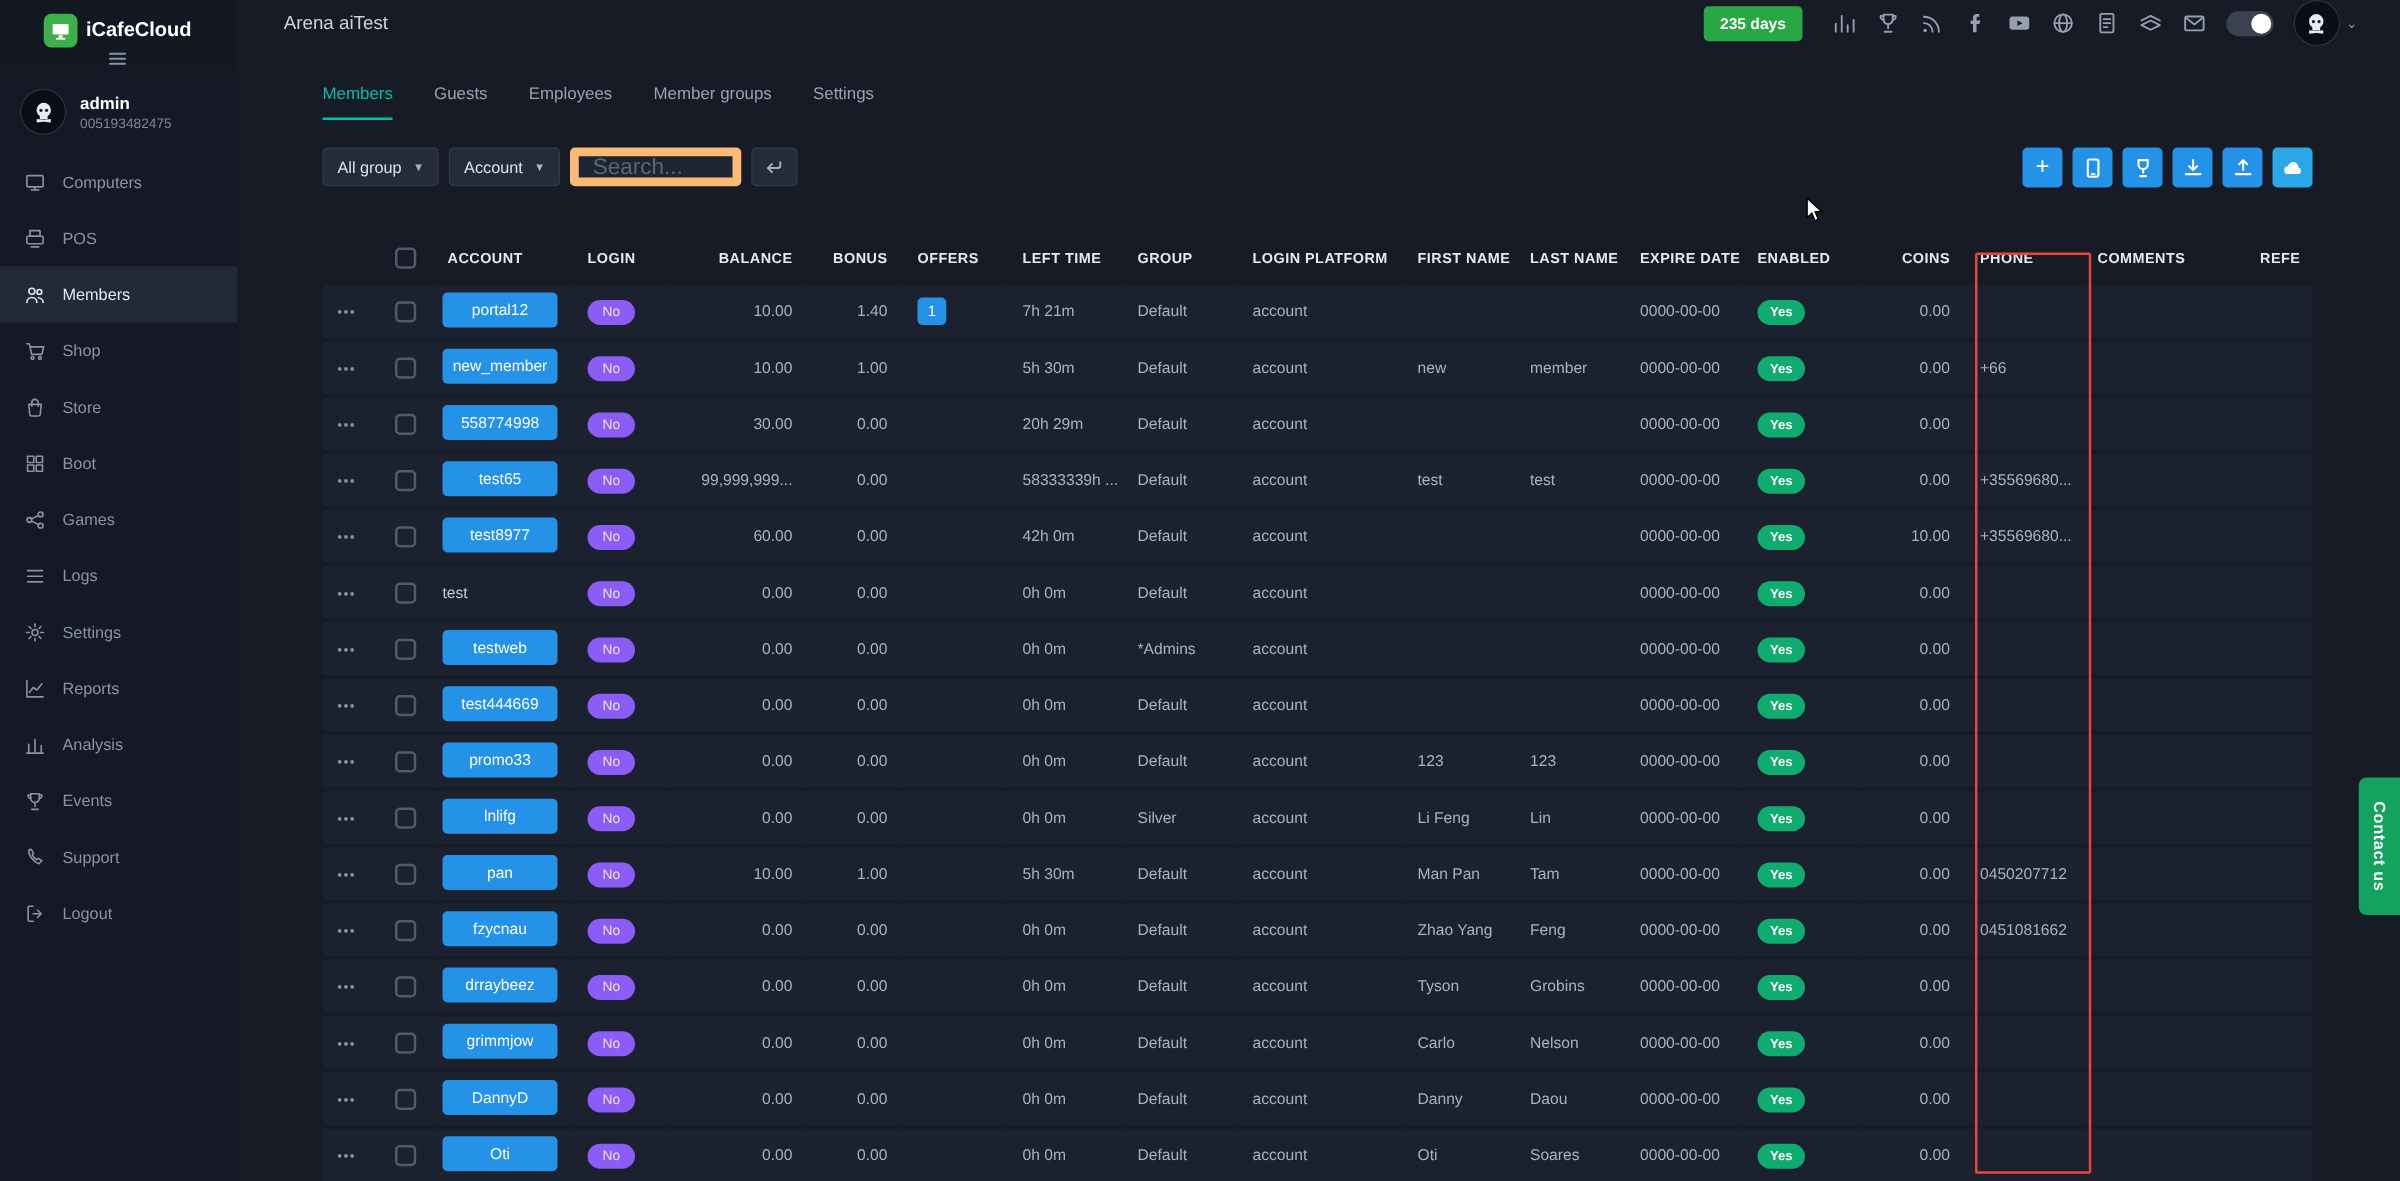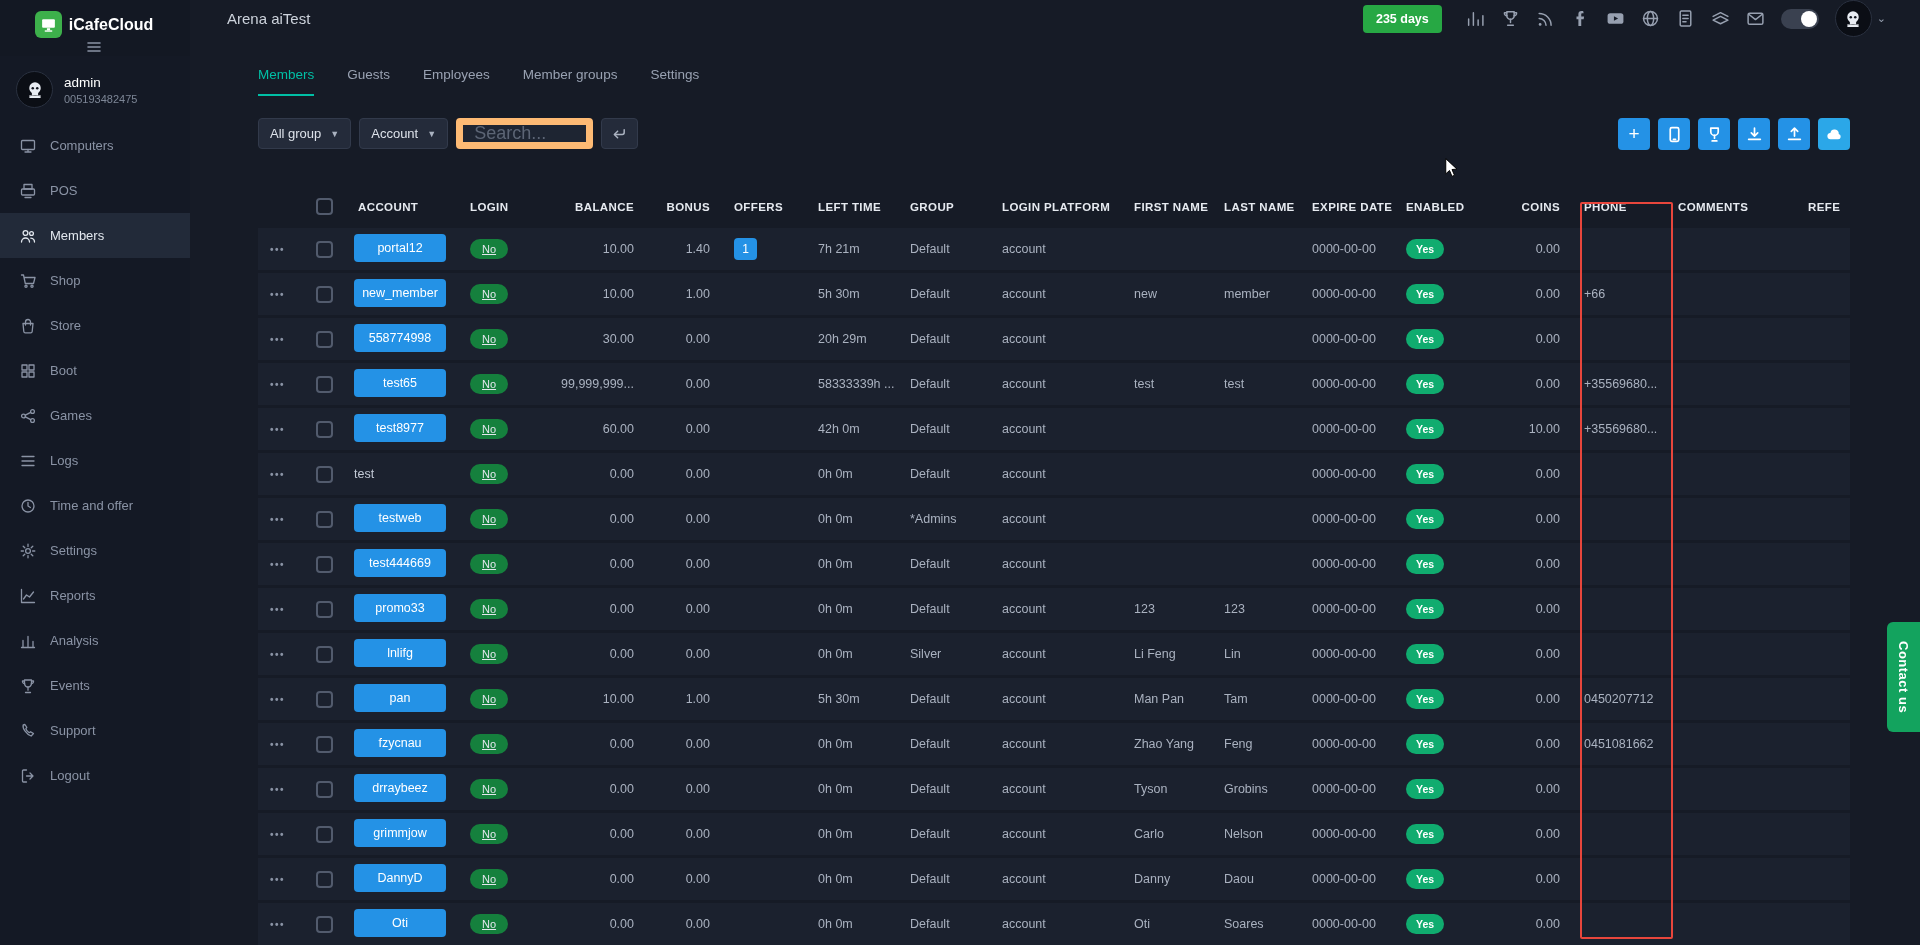--- a/index.html
+++ b/index.html
@@ -12,21 +12,21 @@
 
   
   .sidebar { width:190px; min-width:190px; background:#141925; display:flex; flex-direction:column; }
   .sidebar-header { height:56px; display:flex; align-items:center; justify-content:flex-end; padding:0 16px 0 14px; background:#131823;flex-direction:column; }
   .logo { display:flex; align-items:center; gap:7px; cursor:pointer; }
   .logo-mark { width:27px; height:27px; border-radius:6px; background:#3db04b; display:flex; align-items:center; justify-content:center; }
   .logo-text { color:#ffffff; font-weight:bold; font-size:16px; }
   .hamburger { color:#8a93a5; display:flex; cursor:pointer; }
   .user-block { display:flex; align-items:center; gap:11px; padding:15px 16px 15px 16px; }
   .avatar { width:37px; height:37px; min-width:37px; border-radius:50%; background:#0b0e15; border:1px solid #2a3140; display:flex; align-items:center; justify-content:center; overflow:hidden; }
-  .user-name { color:#ffffff; font-size:13.5px; font-weight:normal; }
+  .user-name { color:#ffffff; font-size:13.5px; font-weight:bold; }
   .user-id { color:#7d8696; font-size:11px; margin-top:3px; }
   .nav { display:flex; flex-direction:column; }
   .nav-item { height:45px; display:flex; align-items:center; gap:13px; padding:0 20px; color:#8a93a5; font-size:13px; cursor:pointer; }
   .nav-item.active { background:#222a39; color:#e2e7ee; }
   .nicon { width:17px; min-width:17px; display:flex; }
   .nicon svg { width:16px; height:16px; stroke:currentColor; fill:none; stroke-width:1.3; stroke-linecap:round; stroke-linejoin:round; }
 
   
   .main { flex:1; display:flex; flex-direction:column; min-width:0; }
   .topbar { height:56px; display:flex; align-items:center; justify-content:space-between; padding:0 34px 0 37px; }
@@ -62,21 +62,21 @@
   .table-clip { margin-top:35px; width:1592px; overflow:hidden; }
   table { border-collapse:separate; border-spacing:0 3px; width:1658px; table-layout:fixed; }
   thead th { height:37px; font-size:11.5px; font-weight:bold; color:#e6eaf0; text-align:left; letter-spacing:.4px; padding:0 12px; white-space:nowrap; overflow:hidden; cursor:pointer; }
   tbody td { height:42px; background:#1b212e; font-size:12.5px; color:#aab2c0; padding:0 12px; white-space:nowrap; overflow:hidden; }
   td.num, th.num { text-align:right; }
   .dots { color:#8a93a5; cursor:pointer; font-weight:bold; }
   .dots::before { content:"•••"; letter-spacing:1.5px; font-size:10px; }
   .cb { display:inline-block; width:17px; height:17px; border:2px solid #525b6d; border-radius:4px; background:transparent; vertical-align:middle; cursor:pointer; }
   .acct.button { display:inline-block; width:92px; text-align:center; background:var(--accent-blue,#2492e6); color:#fff; border-radius:4px; padding:7px 4px; font-size:12.5px; overflow:hidden; text-overflow:ellipsis; white-space:nowrap; cursor:pointer; }
   .acct.plain { color:#c3cad6; }
-  .pill-no { background:#15803d; color:#e2e6ec; border-radius:10px; padding:4px 12px; font-size:11px;text-decoration:underline; }
+  .pill-no { background:#8b5cf6; color:#e2e6ec; border-radius:10px; padding:4px 12px; font-size:11px; }
   .pill-yes { background:var(--pill-green,#10ac6f); color:#fff; border-radius:10px; padding:4px 10px; font-size:10.5px; font-weight:bold; }
   .offer { display:inline-block; background:var(--accent-blue,#2492e6); color:#fff; border-radius:4px; min-width:23px; text-align:center; padding:4px 0; font-size:12px; cursor:pointer; }
 
   
   .red-highlight { position:absolute; left:1580px; top:202px; width:93px; height:737px; border:2px solid var(--highlight-red,#e8463c); border-radius:2px; pointer-events:none; z-index:50; }
   .contact-us { position:absolute; right:0; top:622px; width:33px; height:110px; background:var(--contact-green,#13a35e); color:#fff; border:none; border-radius:6px 0 0 6px; writing-mode:vertical-rl; font-size:13px; font-weight:bold; letter-spacing:.5px; cursor:pointer; z-index:60; font-family:inherit; display:flex; align-items:center; justify-content:center; }
   .cursor { position:absolute; left:1443px; top:158px; z-index:100; pointer-events:none; }
 </style>
 </head>
 <body>
@@ -189,29 +189,20 @@
           </span>
         <span>Games</span>
       </div>
       <div class="nav-item">
         <span class="nicon">
             <svg viewBox="0 0 16 16">
               <path d="M2 3.5h12M2 8h12M2 12.5h12"></path>
             </svg>
           </span>
         <span>Logs</span>
-      </div>
-      <div class="nav-item">
-        <span class="nicon">
-            <svg viewBox="0 0 16 16">
-              <circle cx="8" cy="8" r="6"></circle>
-              <path d="M8 4.5V8l2.4 1.5"></path>
-            </svg>
-          </span>
-        <span>Time and offer</span>
       </div>
       <div class="nav-item">
         <span class="nicon">
             <svg viewBox="0 0 16 16">
               <circle cx="8" cy="8" r="2.4"></circle>
               <path d="M8 1.2v2.2M8 12.6v2.2M1.2 8h2.2M12.6 8h2.2M3.2 3.2l1.6 1.6M11.2 11.2l1.6 1.6M12.8 3.2l-1.6 1.6M4.8 11.2l-1.6 1.6"></path>
             </svg>
           </span>
         <span>Settings</span>
       </div>

